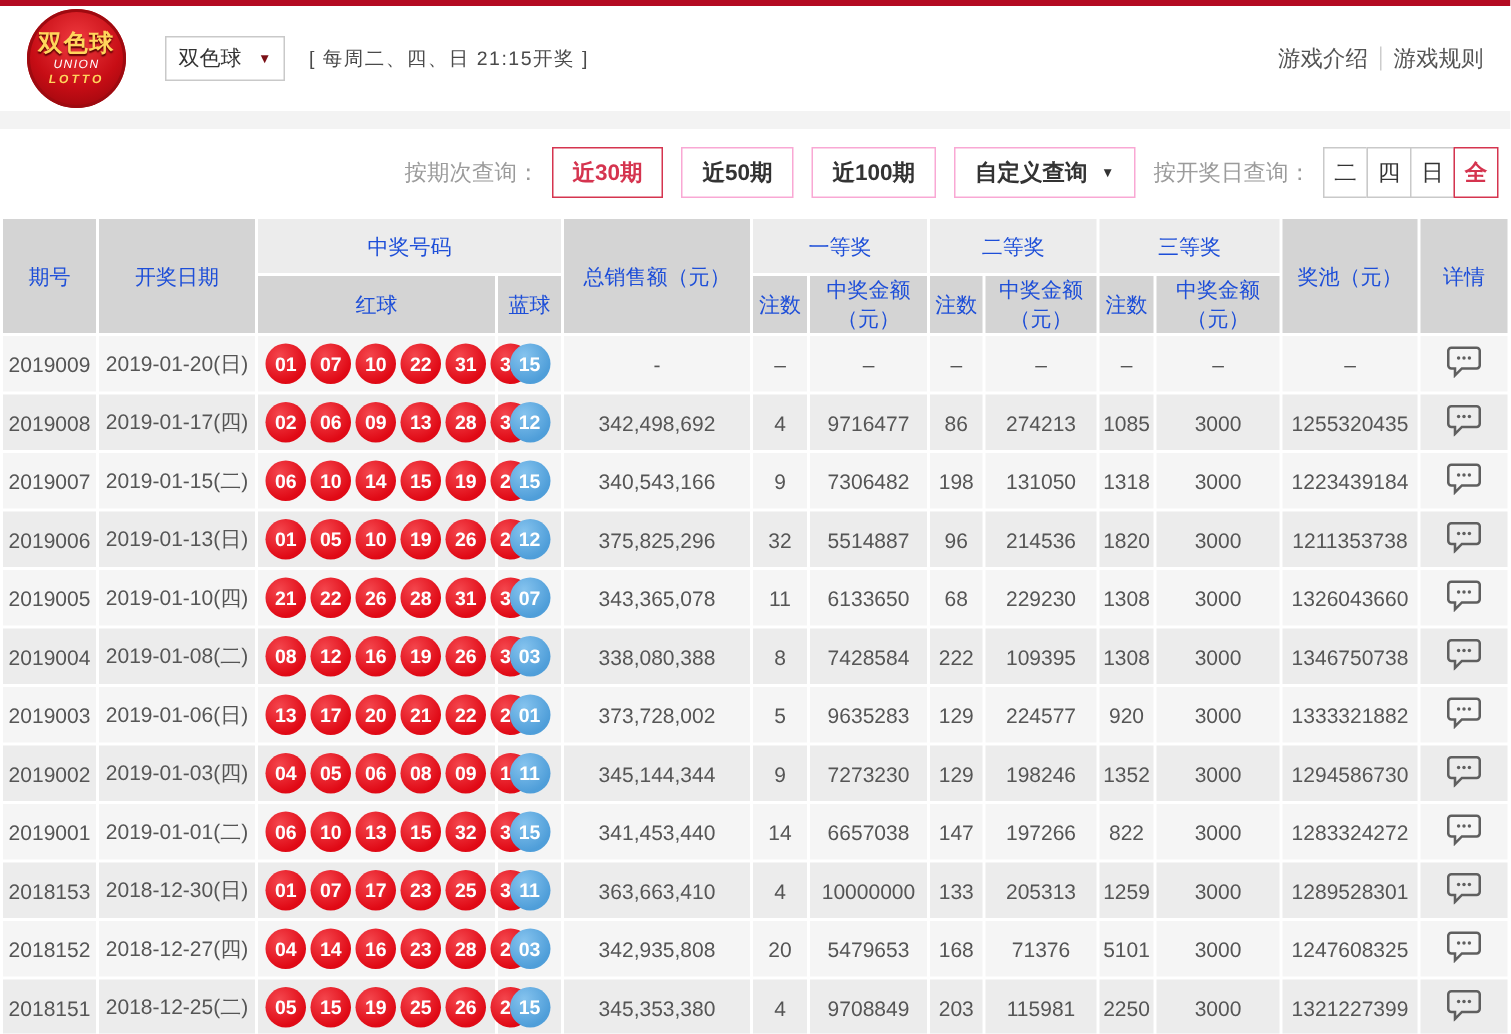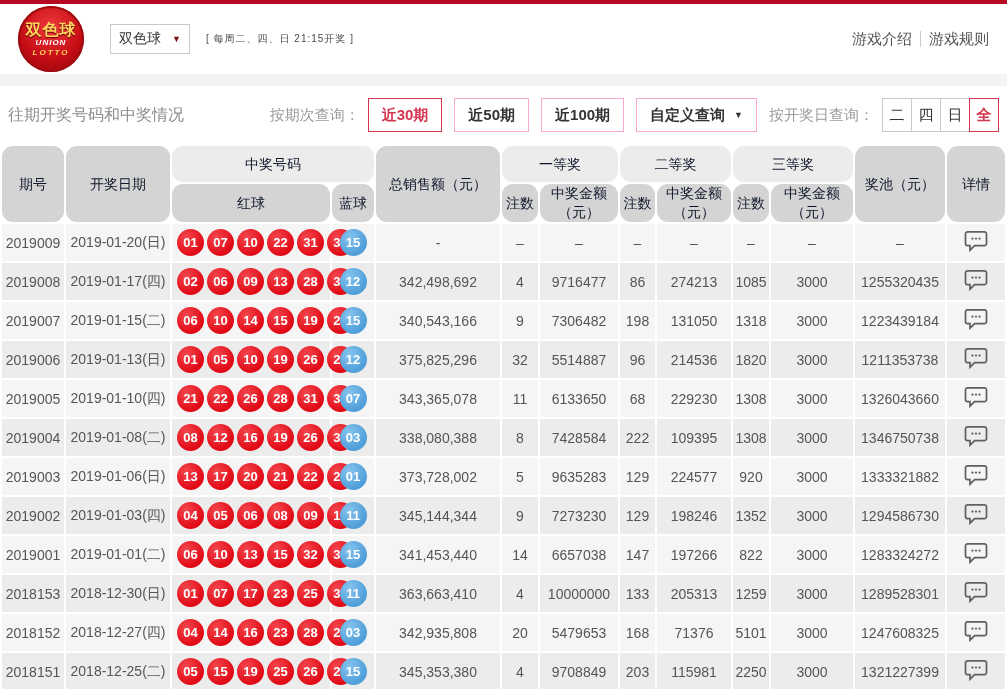--- a/index.html
+++ b/index.html
@@ -15,29 +15,29 @@
   
   .header { height:70px; display:flex; align-items:center; padding:14px 18px; background:#fff; }
   .logo {
     width:66px; height:66px; border-radius:50%;
     background:radial-gradient(circle at 50% 32%, #ef3a3f 0%, #c70d15 55%, #8c050b 100%);
     box-shadow:inset 0 0 0 2px #9e0a10;
     display:flex; flex-direction:column; align-items:center; justify-content:center;
     flex:0 0 auto; cursor:pointer;
   }
   .logo .l1 { font-size:16px; font-weight:bold; color:#ffd65c; letter-spacing:1px; text-shadow:0 1px 1px #5a0000; line-height:1.1; }
-  .logo .l2 { font-size:8px; font-weight:bold; font-style:italic; color:#fff; letter-spacing:1px; line-height:1.2; }
+  .logo .l2 { font-size:8px; font-weight:normal; font-style:italic; color:#fff; letter-spacing:1px; line-height:1.2; }
   .logo .l3 { font-size:8px; font-weight:bold; font-style:italic; color:#ffd65c; letter-spacing:2px; line-height:1.2; }
   .game-select {
     margin-left:26px; width:80px; height:30px; border:1px solid #c9c9c9; background:#fff;
     display:flex; align-items:center; justify-content:space-between; padding:0 8px;
     font-size:14px; color:#333; cursor:pointer;
   }
   .caret-down { font-size:9px; color:#7a1016; }
-  .schedule { margin-left:16px; font-size:10px; color:#4a4a4a; letter-spacing:1px; }
+  .schedule { margin-left:16px; font-size:13px; color:#4a4a4a; letter-spacing:1px; }
   .header-links { margin-left:auto; display:flex; align-items:center; gap:8px; font-size:15px; color:#545454;text-align:center; }
   .header-links .hlink { cursor:pointer; }
   .hdiv { width:1px; height:16px; background:#ccc; }
 
   
   .band { height:12px; background:#f3f3f3; }
 
   
   .filterbar { display:flex; align-items:center; padding:12px 6px 12px 8px; background:#fff; }
   .filter-title { font-size:16px; color:#8d8d8d; }
@@ -54,22 +54,22 @@
   .seg-btn {
     width:30px; height:34px; border:1px solid #c9c9c9; background:#fff; margin-left:-1px;
     display:flex; align-items:center; justify-content:center; font-size:15px; color:#333; cursor:pointer;
   }
   .seg-btn:first-child { margin-left:0; }
   .seg-btn.active { border-color:#d5344f; color:#d5344f; font-weight:bold; position:relative; z-index:1; }
 
   
   table { border-collapse:separate; border-spacing:2px; width:1007px; table-layout:fixed; }
   th {
-    background:#d4d4d4; font-size:14px; font-weight:normal; color:#0f172a;
-    line-height:1.35; padding:0 2px;border-radius:11px;
+    background:#d4d4d4; font-size:14px; font-weight:normal; color:#1d4ed8;
+    line-height:1.35; padding:0 2px;
   }
   th.light { background:#ececec; }
   thead tr.r1 th { height:36px; }
   thead tr.r2 th { height:38px; }
   td { font-size:14px; color:#555; text-align:center; height:37px; padding:0; }
   tbody tr:nth-child(odd) td { background:#f5f5f5; }
   tbody tr:nth-child(even) td { background:#ececec; }
   td.balls-cell { text-align:left; padding-left:5px; white-space:nowrap; }
   .ball {
     display:inline-flex; width:27px; height:27px; border-radius:50%;
@@ -99,21 +99,20 @@
   <nav class="header-links">
     <span class="hlink">游戏介绍</span>
     <span class="hdiv"></span>
     <span class="hlink">游戏规则</span>
   </nav>
 </header>
 
 <div class="band"></div>
 
 <div class="filterbar">
-  <div class="filter-title">往期开奖号码和中奖情况</div>
   <div class="filter-right">
     <span class="flabel">按期次查询：</span>
     <button class="fbtn active">近30期</button>
     <button class="fbtn">近50期</button>
     <button class="fbtn">近100期</button>
     <button class="fbtn">
       <span>自定义查询</span>
       <span class="caret2">▼</span>
     </button>
     <span class="flabel">按开奖日查询：</span>

